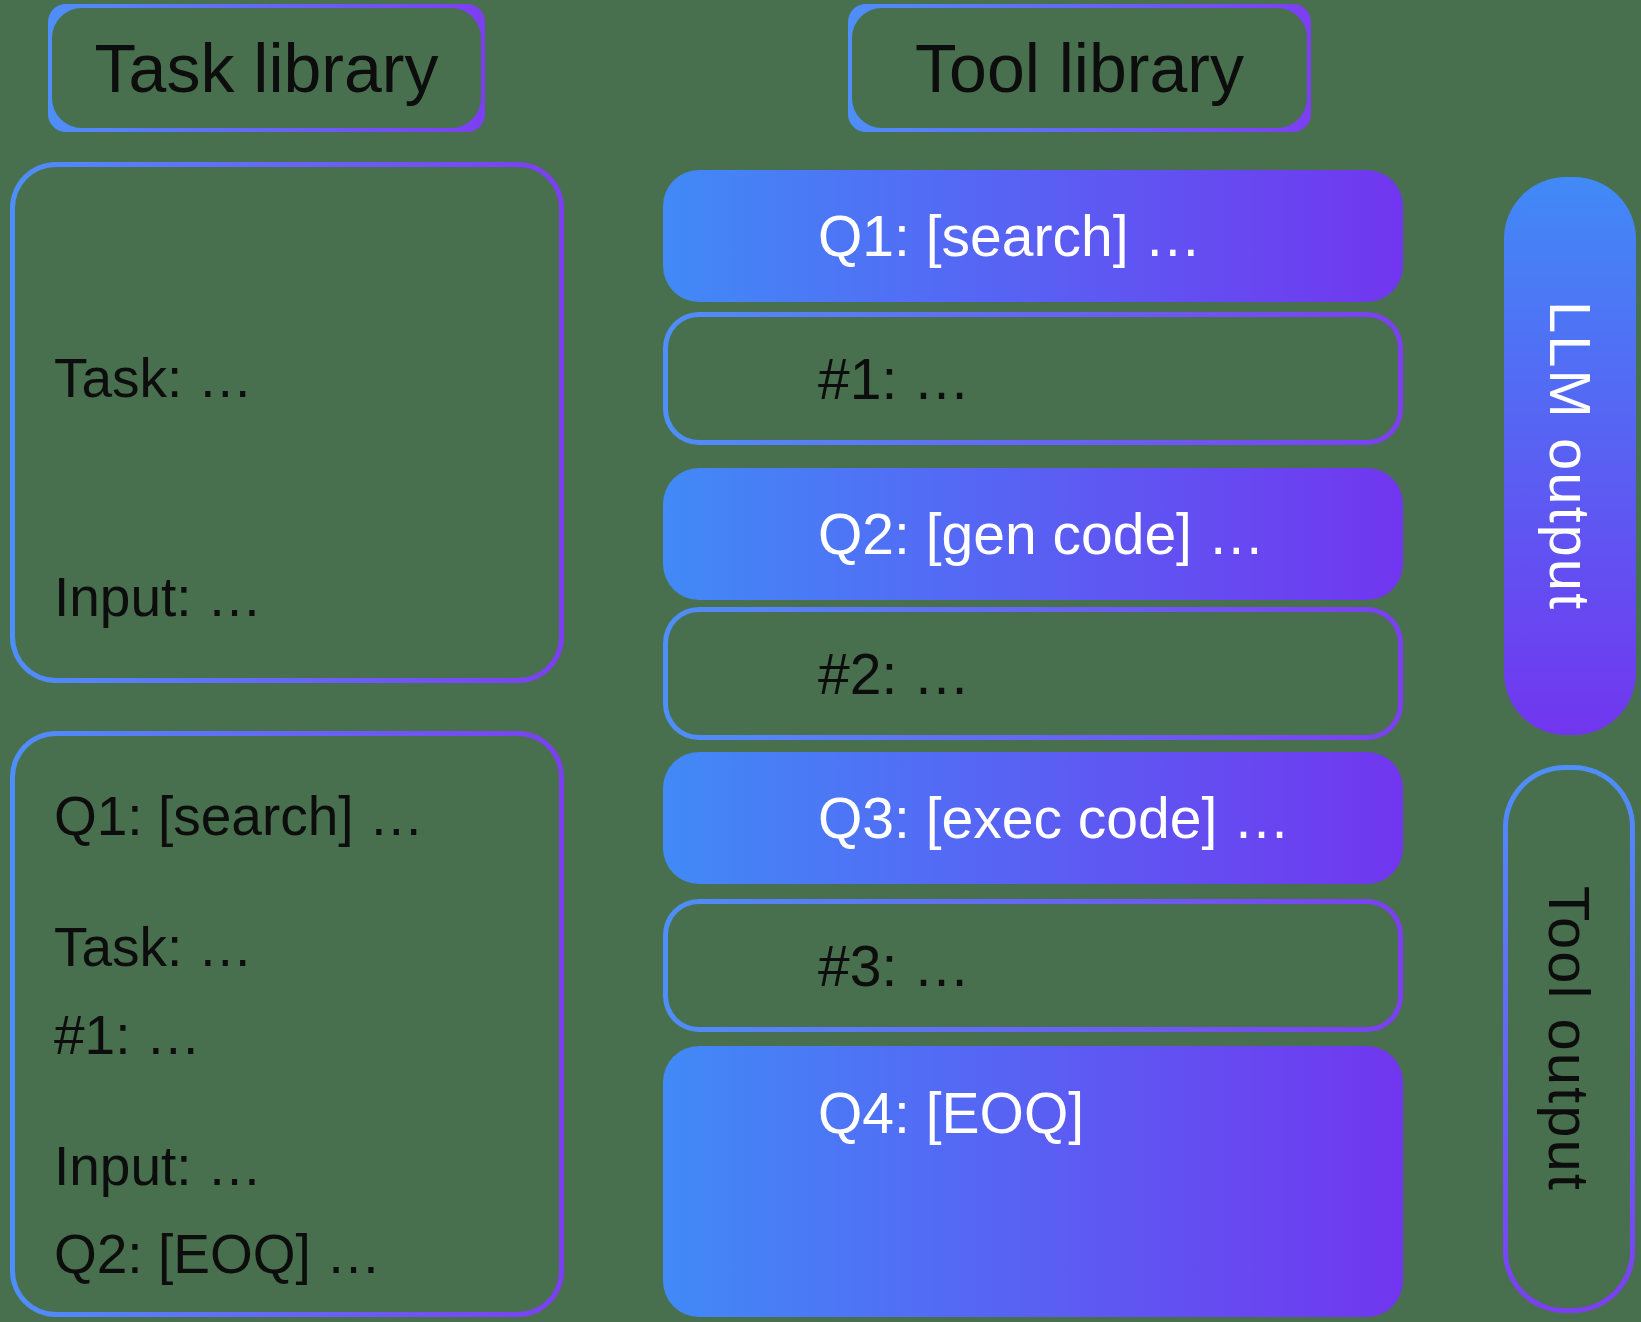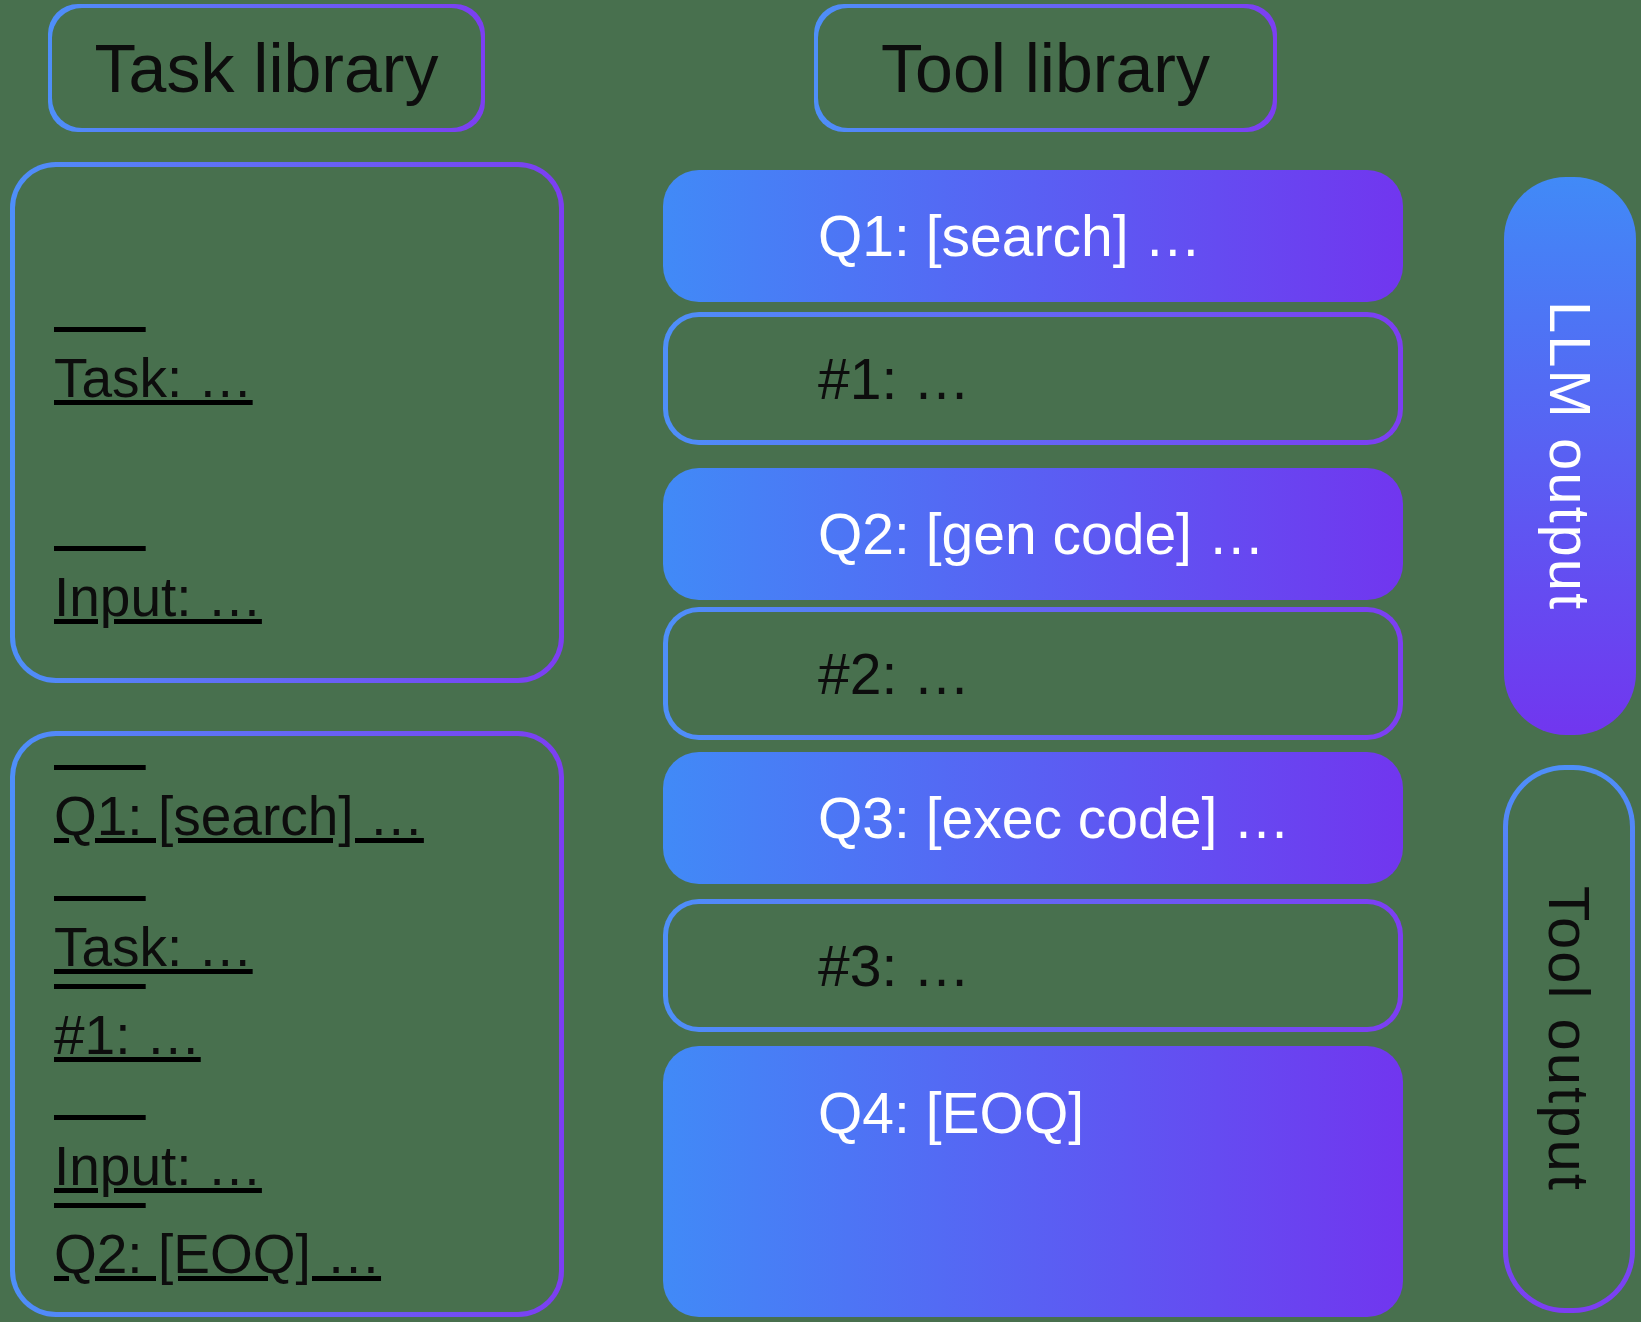--- a/index.html
+++ b/index.html
@@ -25,29 +25,29 @@
   }
   .gwrap.thin>.fill{inset:4px;}
   
   .fbox{
     position:absolute;
     background:linear-gradient(90deg,var(--gradient_start,#418af7),var(--gradient_end,#7136ef));
     display:flex;align-items:center;
     color:var(--text_light,#ffffff);
   }
   
-  .hdr{border-radius:30px;height:128px;justify-content:center;}
+  .hdr{border-radius:18px;height:128px;justify-content:center;}
   .hdr>.fill{border-radius:30px;}
   .hdr .label{
     position:relative;z-index:1;
     font-size:68px;color:var(--text_dark,#0d0d0d);
     letter-spacing:0px;
   }
   
-  .tbox{border-radius:46px;align-items:flex-start;text-decoration:underline;}
+  .tbox{border-radius:46px;align-items:flex-start;}
   .tbox>.fill{border-radius:41px;}
   .tbox .lines{
     position:relative;z-index:1;
     padding:34px 20px 0 44px;
     font-size:55px;line-height:73px;
     color:var(--text_dark,#0d0d0d);
     white-space:pre;
   }
   .tbox .lines div{display:block;}
   
@@ -79,21 +79,21 @@
 </head>
 <body>
 
 <div class="canvas">
 
   <div class="gwrap thin hdr" style="left:48px;top:4px;width:437px;">
     <div class="fill"></div>
     <span class="label">Task library</span>
   </div>
 
-  <div class="gwrap thin hdr" style="left:814px;top:4px;width:463px;">
+  <div class="gwrap thin hdr" style="left:848px;top:4px;width:463px;">
     <div class="fill"></div>
     <span class="label">Tool library</span>
   </div>
 
   <div class="gwrap tbox" style="left:10px;top:162px;width:554px;height:521px;">
     <div class="fill"></div>
     <div class="lines">
       <div>Task: …</div>
       <div>Input: …</div>
       <div>Q1: [search] …</div>

